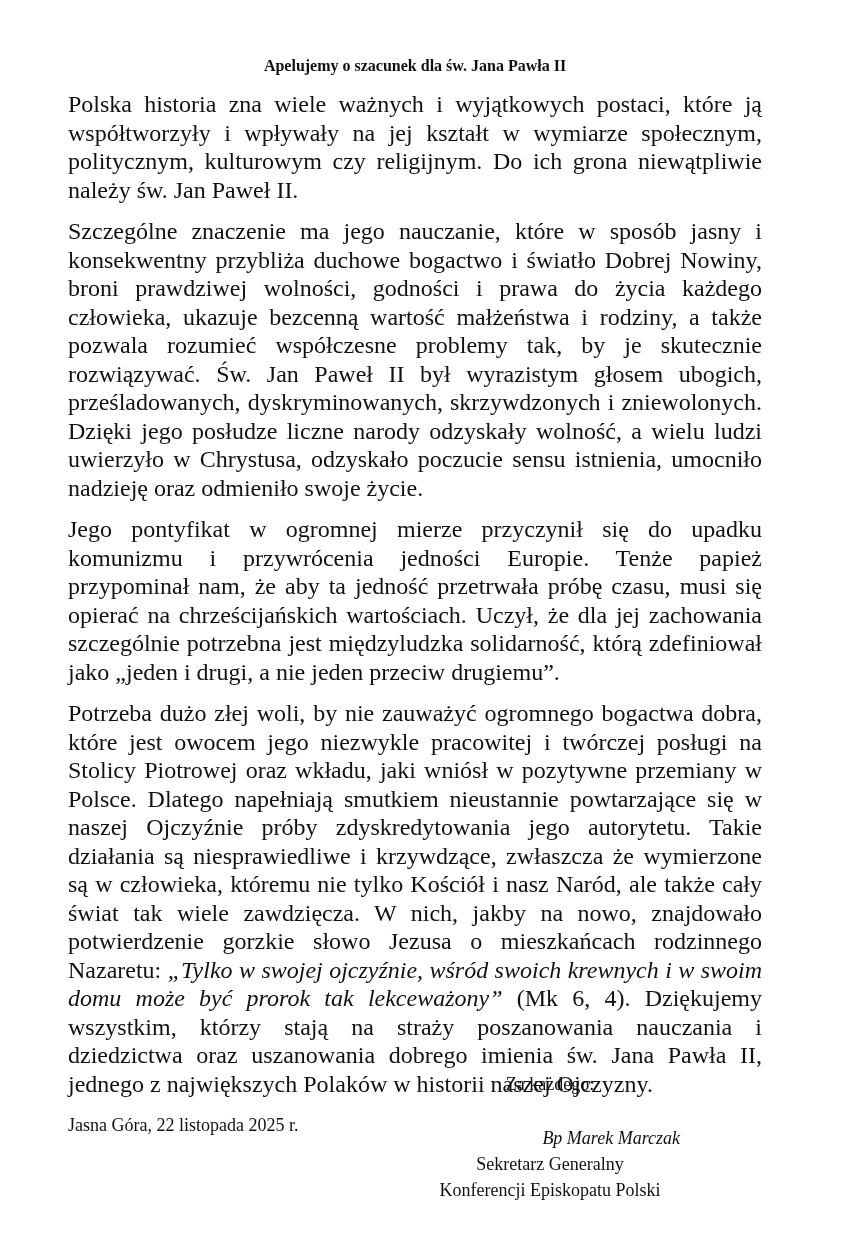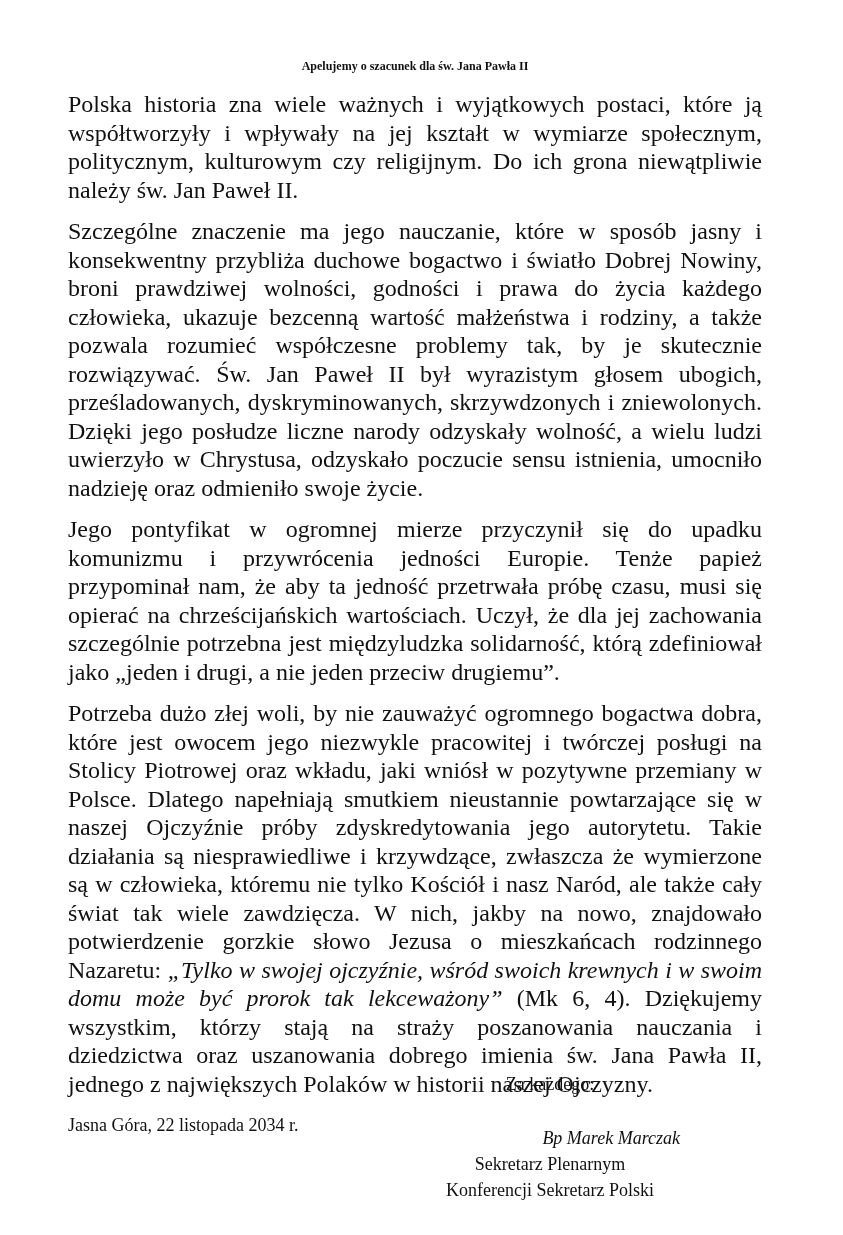--- a/index.html
+++ b/index.html
@@ -13,21 +13,21 @@
     }
     .page {
       position: absolute;
       left: 68px;
       top: 52px;
       width: 694px;
     }
     .title {
       text-align: center;
       font-weight: bold;
-      font-size: 12px;
+      font-size: 16px;
       line-height: 28px;
       margin: 0 0 10px 0;
     }
     .para {
       font-size: 24px;
       line-height: 28.5px;
       text-align: justify;
       margin: 0 0 13px 0;
     }
     .para .q { font-style: italic; }
@@ -54,21 +54,21 @@
 <div class="page">
   <div class="title">Apelujemy o szacunek dla św. Jana Pawła II</div>
 
   <p class="para">Polska historia zna wiele ważnych i wyjątkowych postaci, które ją współtworzyły i wpływały na jej kształt w wymiarze społecznym, politycznym, kulturowym czy religijnym. Do ich grona niewątpliwie należy św. Jan Paweł II.</p>
   <p class="para">Szczególne znaczenie ma jego nauczanie, które w sposób jasny i konsekwentny przybliża duchowe bogactwo i światło Dobrej Nowiny, broni prawdziwej wolności, godności i prawa do życia każdego człowieka, ukazuje bezcenną wartość małżeństwa i rodziny, a także pozwala rozumieć współczesne problemy tak, by je skutecznie rozwiązywać. Św. Jan Paweł II był wyrazistym głosem ubogich, prześladowanych, dyskryminowanych, skrzywdzonych i zniewolonych. Dzięki jego posłudze liczne narody odzyskały wolność, a wielu ludzi uwierzyło w Chrystusa, odzyskało poczucie sensu istnienia, umocniło nadzieję oraz odmieniło swoje życie.</p>
   <p class="para">Jego pontyfikat w ogromnej mierze przyczynił się do upadku komunizmu i przywrócenia jedności Europie. Tenże papież przypominał nam, że aby ta jedność przetrwała próbę czasu, musi się opierać na chrześcijańskich wartościach. Uczył, że dla jej zachowania szczególnie potrzebna jest międzyludzka solidarność, którą zdefiniował jako „jeden i drugi, a nie jeden przeciw drugiemu”.</p>
 
   <p class="para"><span>Potrzeba dużo złej woli, by nie zauważyć ogromnego bogactwa dobra, które jest owocem jego niezwykle pracowitej i twórczej posługi na Stolicy Piotrowej oraz wkładu, jaki wniósł w pozytywne przemiany w Polsce. Dlatego napełniają smutkiem nieustannie powtarzające się w naszej Ojczyźnie próby zdyskredytowania jego autorytetu. Takie działania są niesprawiedliwe i krzywdzące, zwłaszcza że wymierzone są w człowieka, któremu nie tylko Kościół i nasz Naród, ale także cały świat tak wiele zawdzięcza. W nich, jakby na nowo, znajdowało potwierdzenie gorzkie słowo Jezusa o mieszkańcach rodzinnego Nazaretu: </span><span class="q">„Tylko w swojej ojczyźnie, wśród swoich krewnych i w swoim domu może być prorok tak lekceważony”</span><span> (Mk 6, 4). Dziękujemy wszystkim, którzy stają na straży poszanowania nauczania i dziedzictwa oraz uszanowania dobrego imienia św. Jana Pawła II, jednego z największych Polaków w historii naszej Ojczyzny.</span></p>
 
 
-  <p class="place-date">Jasna Góra, 22 listopada 2034 r.</p>
+  <p class="place-date">Jasna Góra, 22 listopada 2025 r.</p>
 </div>
 
 <div class="signature">
   <div class="conform">Za każdego:</div>
   <div class="name">Bp Marek Marczak</div>
-  <div class="role">Sekretarz Plenarnym</div>
-  <div class="role">Konferencji Sekretarz Polski</div>
+  <div class="role">Sekretarz Generalny</div>
+  <div class="role">Konferencji Episkopatu Polski</div>
 </div>
 
 </body></html>

